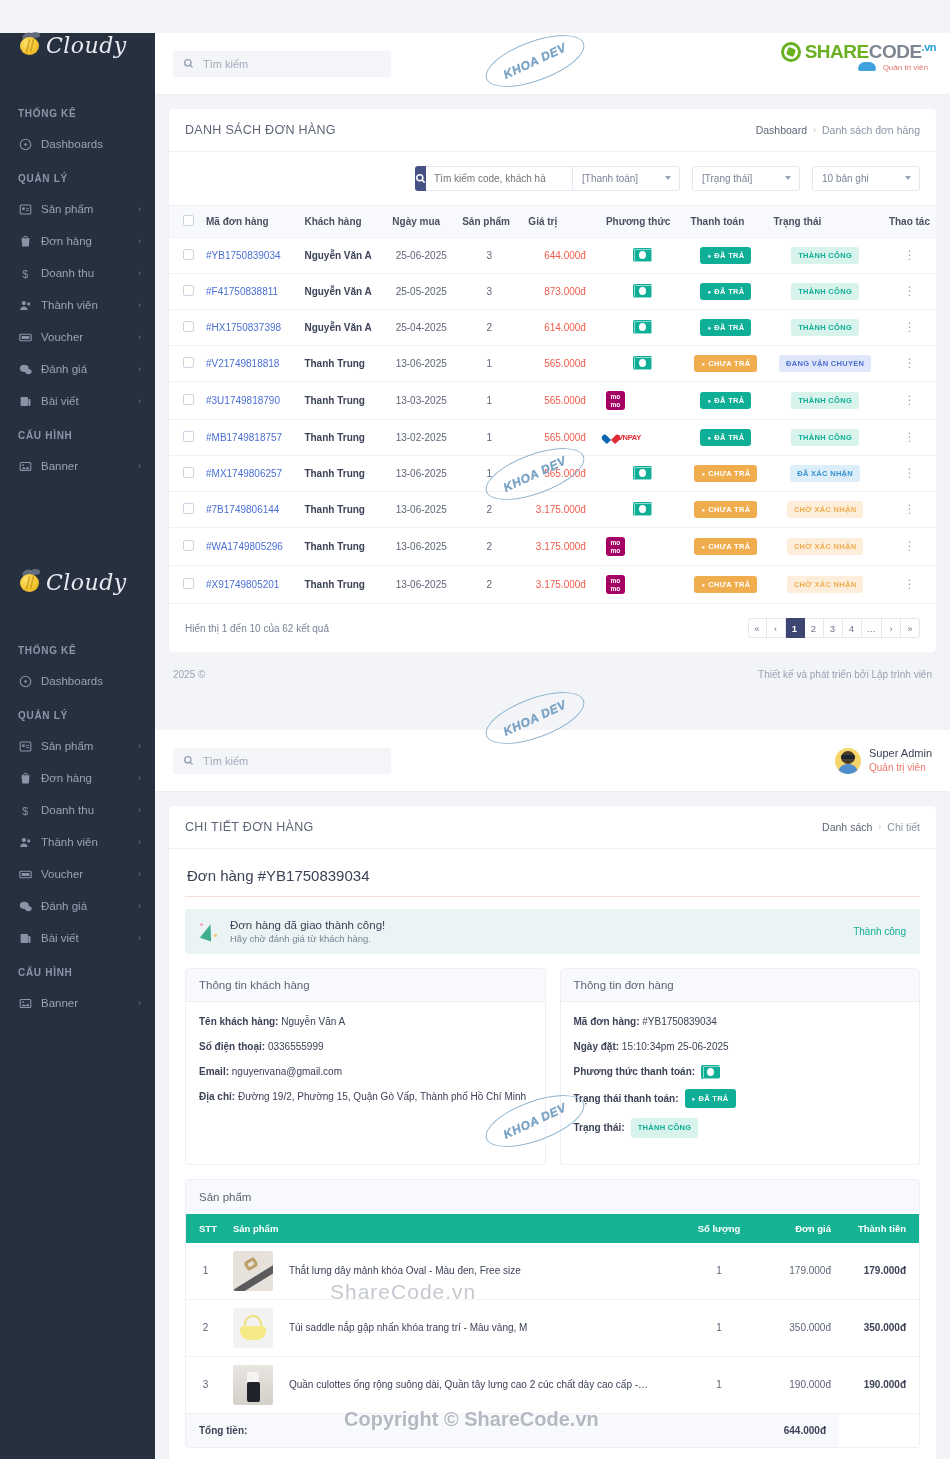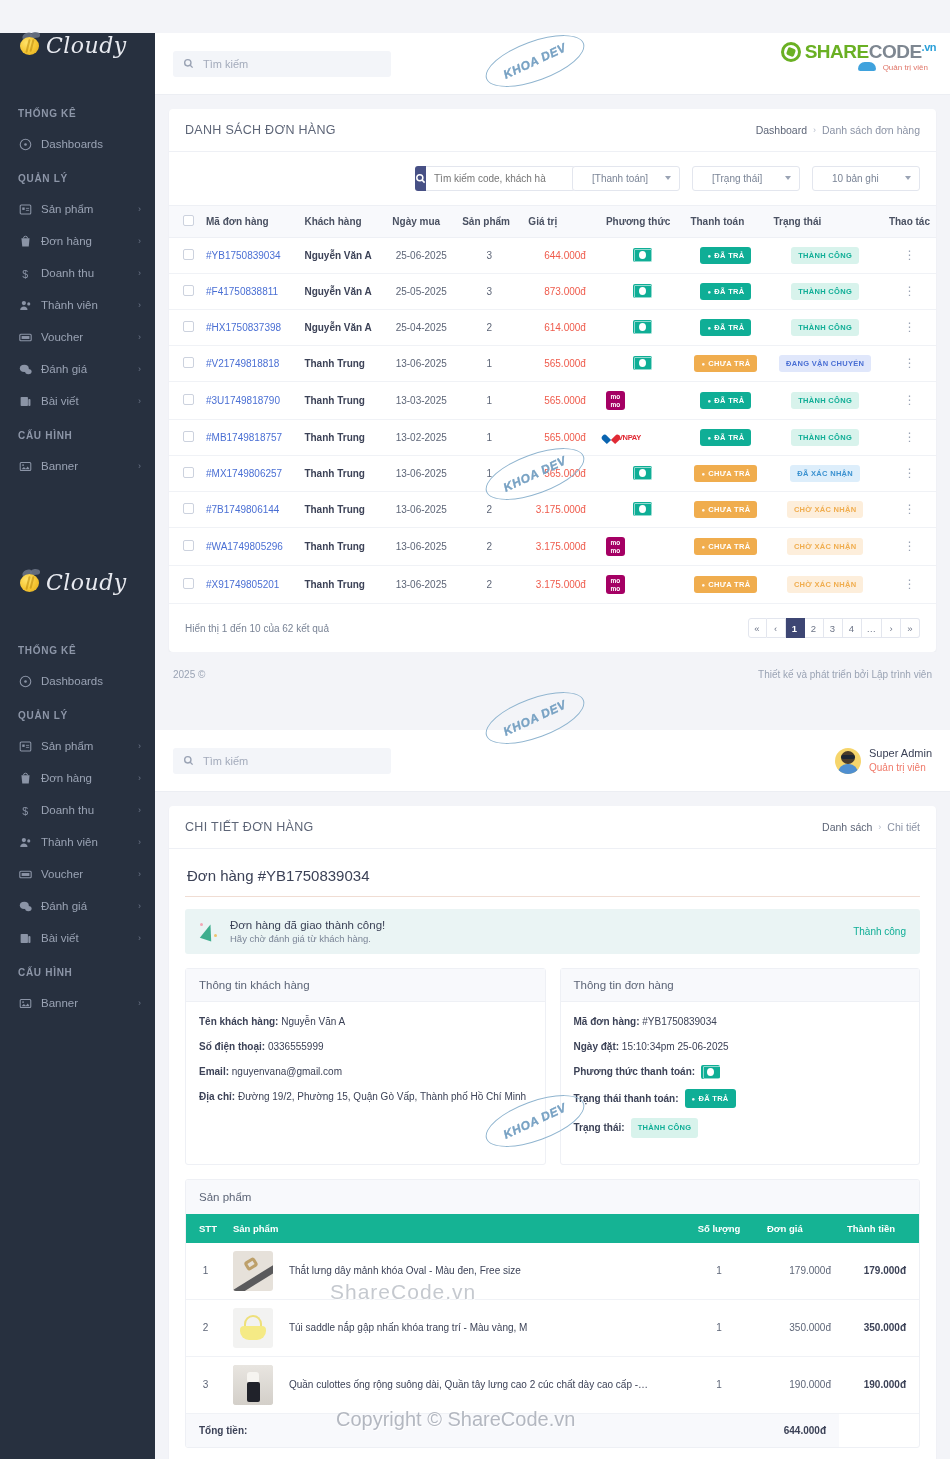--- a/index.html
+++ b/index.html
@@ -129,21 +129,21 @@
     border-radius: 3px 0 0 3px; cursor: pointer;
   }
   .search-btn svg { width: 11px; height:11px; fill:none; stroke:#fff; stroke-width:2.2; }
   .search-inp {
     flex: 1; border: 1px solid #e3e6ee; border-left: none; border-radius: 0 3px 3px 0;
     font-size: 10px; color: #a3abbb; padding: 0 8px; background:#fff;
     font-family: "Liberation Sans", sans-serif;
   }
   .sel {
     position: relative; height: 25px; border: 1px solid #e3e6ee; border-radius: 3px;
-    background: #fff; display: flex; align-items: center; padding: 0 22px 0 19px;
+    background: #fff; display: flex; align-items: center; padding: 0 22px 0 9px;
     font-size: 10px; color: #7a8496; cursor: pointer; min-width: 108px;
   }
   .sel .car { position: absolute; right: 8px; top: 9px; border-left: 3.5px solid transparent; border-right: 3.5px solid transparent; border-top: 4.5px solid #9aa3b4; }
 
   
   table.list { width: 100%; border-collapse: collapse; }
   table.list thead th {
     background: #f8f9fc; font-size: 10px; color: #4a5162; font-weight: 700;
     padding: 9px 6px; text-align: left; border-top: 1px solid #eef0f5; border-bottom: 1px solid #eef0f5;
     white-space: nowrap;
@@ -242,21 +242,21 @@
 
   .sec { margin-top: 14px; border: 1px solid #eef0f5; border-radius: 3px; background:#fff; overflow: hidden; }
   .sec-h { background: #f8f9fc; padding: 11px 13px; font-size: 11.5px; color: #5d6577; display:flex; justify-content:space-between; align-items:center; }
   .sec-h .edit { color: #4a6fd4; font-size: 14px; cursor:pointer; }
 
   table.prod { width: 100%; border-collapse: collapse; }
   table.prod thead th {
     background: #15b394; color: #fff; font-size: 9.5px; font-weight: 700;
     padding: 9px 8px; text-align: left; white-space: nowrap;
   }
-  table.prod thead th.r { }
+  table.prod thead th.r { text-align: right; }
   table.prod thead th.c { text-align: center; }
   table.prod tbody td { padding: 8px; font-size: 10px; border-bottom: 1px solid #f0f2f6; vertical-align: middle; }
   td.p-stt { width: 32px; text-align: center; color: #5d6577; }
   td.p-img { width: 46px; }
   .thumb { width: 40px; height: 40px; border-radius: 3px; overflow:hidden; background:#efefee; position: relative; }
   .thumb.belt { background:#e6e1da; }
   .belt-strap { position:absolute; left:-4px; top:26px; width:52px; height:7px; background:#5a5a5c; transform: rotate(-32deg); }
   .belt-buckle{ position:absolute; left:12px; top:8px; width:12px; height:10px; border:3px solid #bda06a; border-radius:3px; transform: rotate(-32deg); }
   .thumb.bag { background:#f2f2f1; }
   .bag-body { position:absolute; left:7px; top:18px; width:26px; height:14px; border-radius:4px 4px 9px 9px; background:#f5ea85; }
@@ -926,15 +926,15 @@
   <div class="wm wm-oval" style="left:483px; top:421px;">
       <span>KHOA DEV</span>
     </div>
   <div class="wm wm-oval" style="left:483px; top:665px;">
       <span>KHOA DEV</span>
     </div>
   <div class="wm wm-oval" style="left:483px; top:1068px;">
       <span>KHOA DEV</span>
     </div>
   <div class="wm wm-sharecode" style="left:330px; top:1247px;">ShareCode.vn</div>
-  <div class="wm wm-copy" style="left:336px; top:1375px;">Copyright © ShareCode.vn</div>
+  <div class="wm wm-copy" style="left:344px; top:1375px;font-weight:bold;">Copyright © ShareCode.vn</div>
 
 </div>
 
 </body></html>

